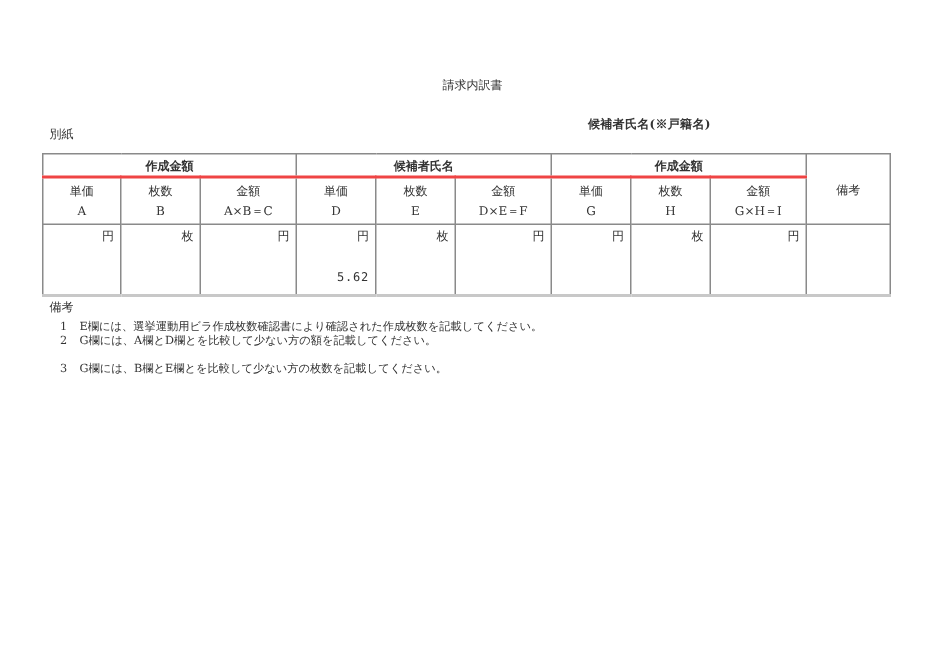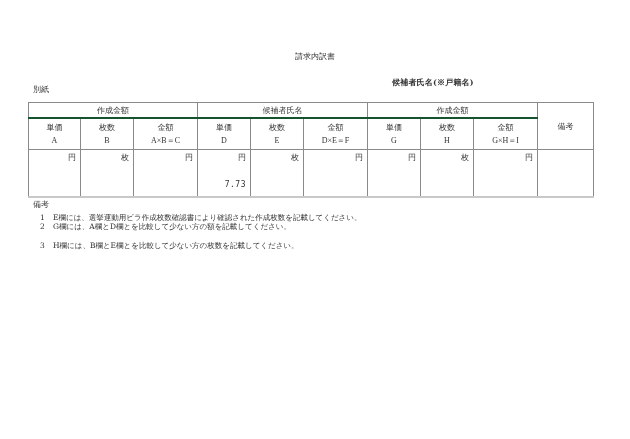--- a/index.html
+++ b/index.html
@@ -39,22 +39,22 @@
       table-layout: fixed;
       font-size: 8px;
     }
     table.main td {
       border: 1px solid #8a8a8a;
       padding: 0;
       text-align: center;
       vertical-align: middle;
     }
     table.main tr.group td { height: 14px; }
-    table.main tr.group td.grp { border-bottom: 2px solid #14532d; }
-    table.main tr.sub td { height: 30px; line-height: 13px; font-family: Liberation Serif, serif; }
+    table.main tr.group td.grp { border-bottom: 2px solid #ef4444; font-weight: bold; }
+    table.main tr.sub td { height: 30px; line-height: 13px; }
     table.main tr.body td {
       height: 46px;
       vertical-align: top;
       position: relative;
     }
     table.main tr.body td.last-row { border-bottom: 2px solid #c8c8c8; }
     .unit {
       position: absolute;
       right: 4px; top: 2px;
       font-size: 8px;
@@ -123,21 +123,21 @@
     <td class="last-row">
           <span class="unit">枚</span>
           <span class="val"></span>
         </td>
     <td class="last-row">
           <span class="unit">円</span>
           <span class="val"></span>
         </td>
     <td class="last-row">
           <span class="unit">円</span>
-          <span class="val">7.73</span>
+          <span class="val">5.62</span>
         </td>
     <td class="last-row">
           <span class="unit">枚</span>
           <span class="val"></span>
         </td>
     <td class="last-row">
           <span class="unit">円</span>
           <span class="val"></span>
         </td>
     <td class="last-row">
@@ -155,13 +155,13 @@
     <td class="last-row">
           <span class="val"></span>
         </td>
   </tr>
 </tbody>
   </table>
 
 <div class="abs notes-title">備考</div>
 <div class="abs note" style="top:213px;"><span class="num">1</span><span>E欄には、選挙運動用ビラ作成枚数確認書により確認された作成枚数を記載してください。</span></div>
 <div class="abs note" style="top:222px;"><span class="num">2</span><span>G欄には、A欄とD欄とを比較して少ない方の額を記載してください。</span></div>
-<div class="abs note" style="top:241px;"><span class="num">3</span><span>H欄には、B欄とE欄とを比較して少ない方の枚数を記載してください。</span></div>
+<div class="abs note" style="top:241px;"><span class="num">3</span><span>G欄には、B欄とE欄とを比較して少ない方の枚数を記載してください。</span></div>
 
 </body></html>

